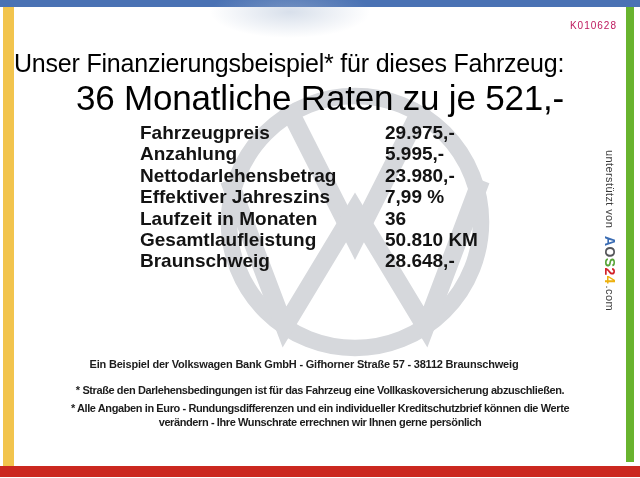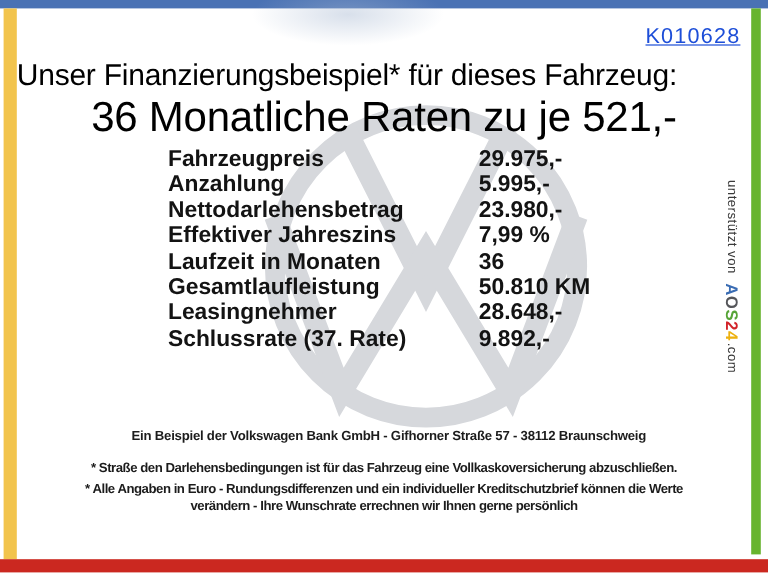--- a/index.html
+++ b/index.html
@@ -22,36 +22,36 @@
   .bar-bottom{left:0;top:466px;width:640px;height:11px;background:var(--bar-bottom);}
   .top-glow{
     position:absolute;left:210px;top:-14px;width:160px;height:52px;border-radius:50%;
     background:radial-gradient(closest-side, rgba(168,185,210,0.45), rgba(168,185,210,0.0));
   }
   .vw-watermark{
     position:absolute;left:205px;top:72px;width:300px;height:300px;
     color:var(--watermark);stroke:currentColor;
   }
   .ref-code{
-    position:absolute;right:23px;top:20px;font-size:18px;letter-spacing:1px;color:#1d4ed8;text-decoration:underline;
+    position:absolute;right:23px;top:20px;font-size:10px;letter-spacing:1px;color:#be185d;
   }
   .title-intro{
     position:absolute;left:14px;top:49px;width:488px;text-align:left;
     font-size:25px;letter-spacing:-0.2px;color:#000;white-space:nowrap;
   }
   .title-rate{
     position:absolute;left:14px;top:78px;width:612px;text-align:center;
     font-size:35px;letter-spacing:-0.2px;color:#000;white-space:nowrap;
   }
   .finance-table{position:absolute;left:140px;top:122px;width:420px;}
-  .finance-row{display:flex;height:21.4px;line-height:21.4px;font-size:19px;font-weight:bold;white-space:nowrap;gap:14px;}
+  .finance-row{display:flex;height:21.4px;line-height:21.4px;font-size:19px;font-weight:bold;white-space:nowrap;}
   .finance-row .row-label{width:245px;flex:0 0 245px;}
   .finance-row .row-value{flex:1;}
   .bank-line{
-    position:absolute;left:24px;top:358px;width:600px;text-align:center;
+    position:absolute;left:4px;top:358px;width:600px;text-align:center;
     font-size:11px;font-weight:bold;letter-spacing:-0.2px;color:#1c1c1c;white-space:nowrap;
   }
   .notes{position:absolute;left:20px;top:383px;width:600px;text-align:center;color:#1c1c1c;}
   .note{margin-bottom:3px;}
   .note-line{font-size:11px;font-weight:bold;letter-spacing:-0.4px;line-height:14.5px;white-space:nowrap;}
   .credit{
     position:absolute;left:596px;top:150px;height:220px;width:22px;
     writing-mode:vertical-rl;letter-spacing:0.4px;color:#3a3a3a;font-size:11px;white-space:nowrap;
   }
   .credit-brand{font-size:14px;font-weight:bold;margin-top:4px;margin-bottom:2px;}
@@ -99,26 +99,22 @@
       </div>
       <div class="finance-row">
         <span class="row-label">Laufzeit in Monaten</span>
         <span class="row-value">36</span>
       </div>
       <div class="finance-row">
         <span class="row-label">Gesamtlaufleistung</span>
         <span class="row-value">50.810 KM</span>
       </div>
       <div class="finance-row">
-        <span class="row-label">Leasingnehmer</span>
+        <span class="row-label">Braunschweig</span>
         <span class="row-value">28.648,-</span>
-      </div>
-      <div class="finance-row">
-        <span class="row-label">Schlussrate (37. Rate)</span>
-        <span class="row-value">9.892,-</span>
       </div>
     </div>
 
   <div class="bank-line">Ein Beispiel der Volkswagen Bank GmbH - Gifhorner Straße 57 - 38112 Braunschweig</div>
 
   <div class="notes">
       <div class="note">
         <div class="note-line">* Straße den Darlehensbedingungen ist für das Fahrzeug eine Vollkaskoversicherung abzuschließen.</div>
       </div>
       <div class="note">

